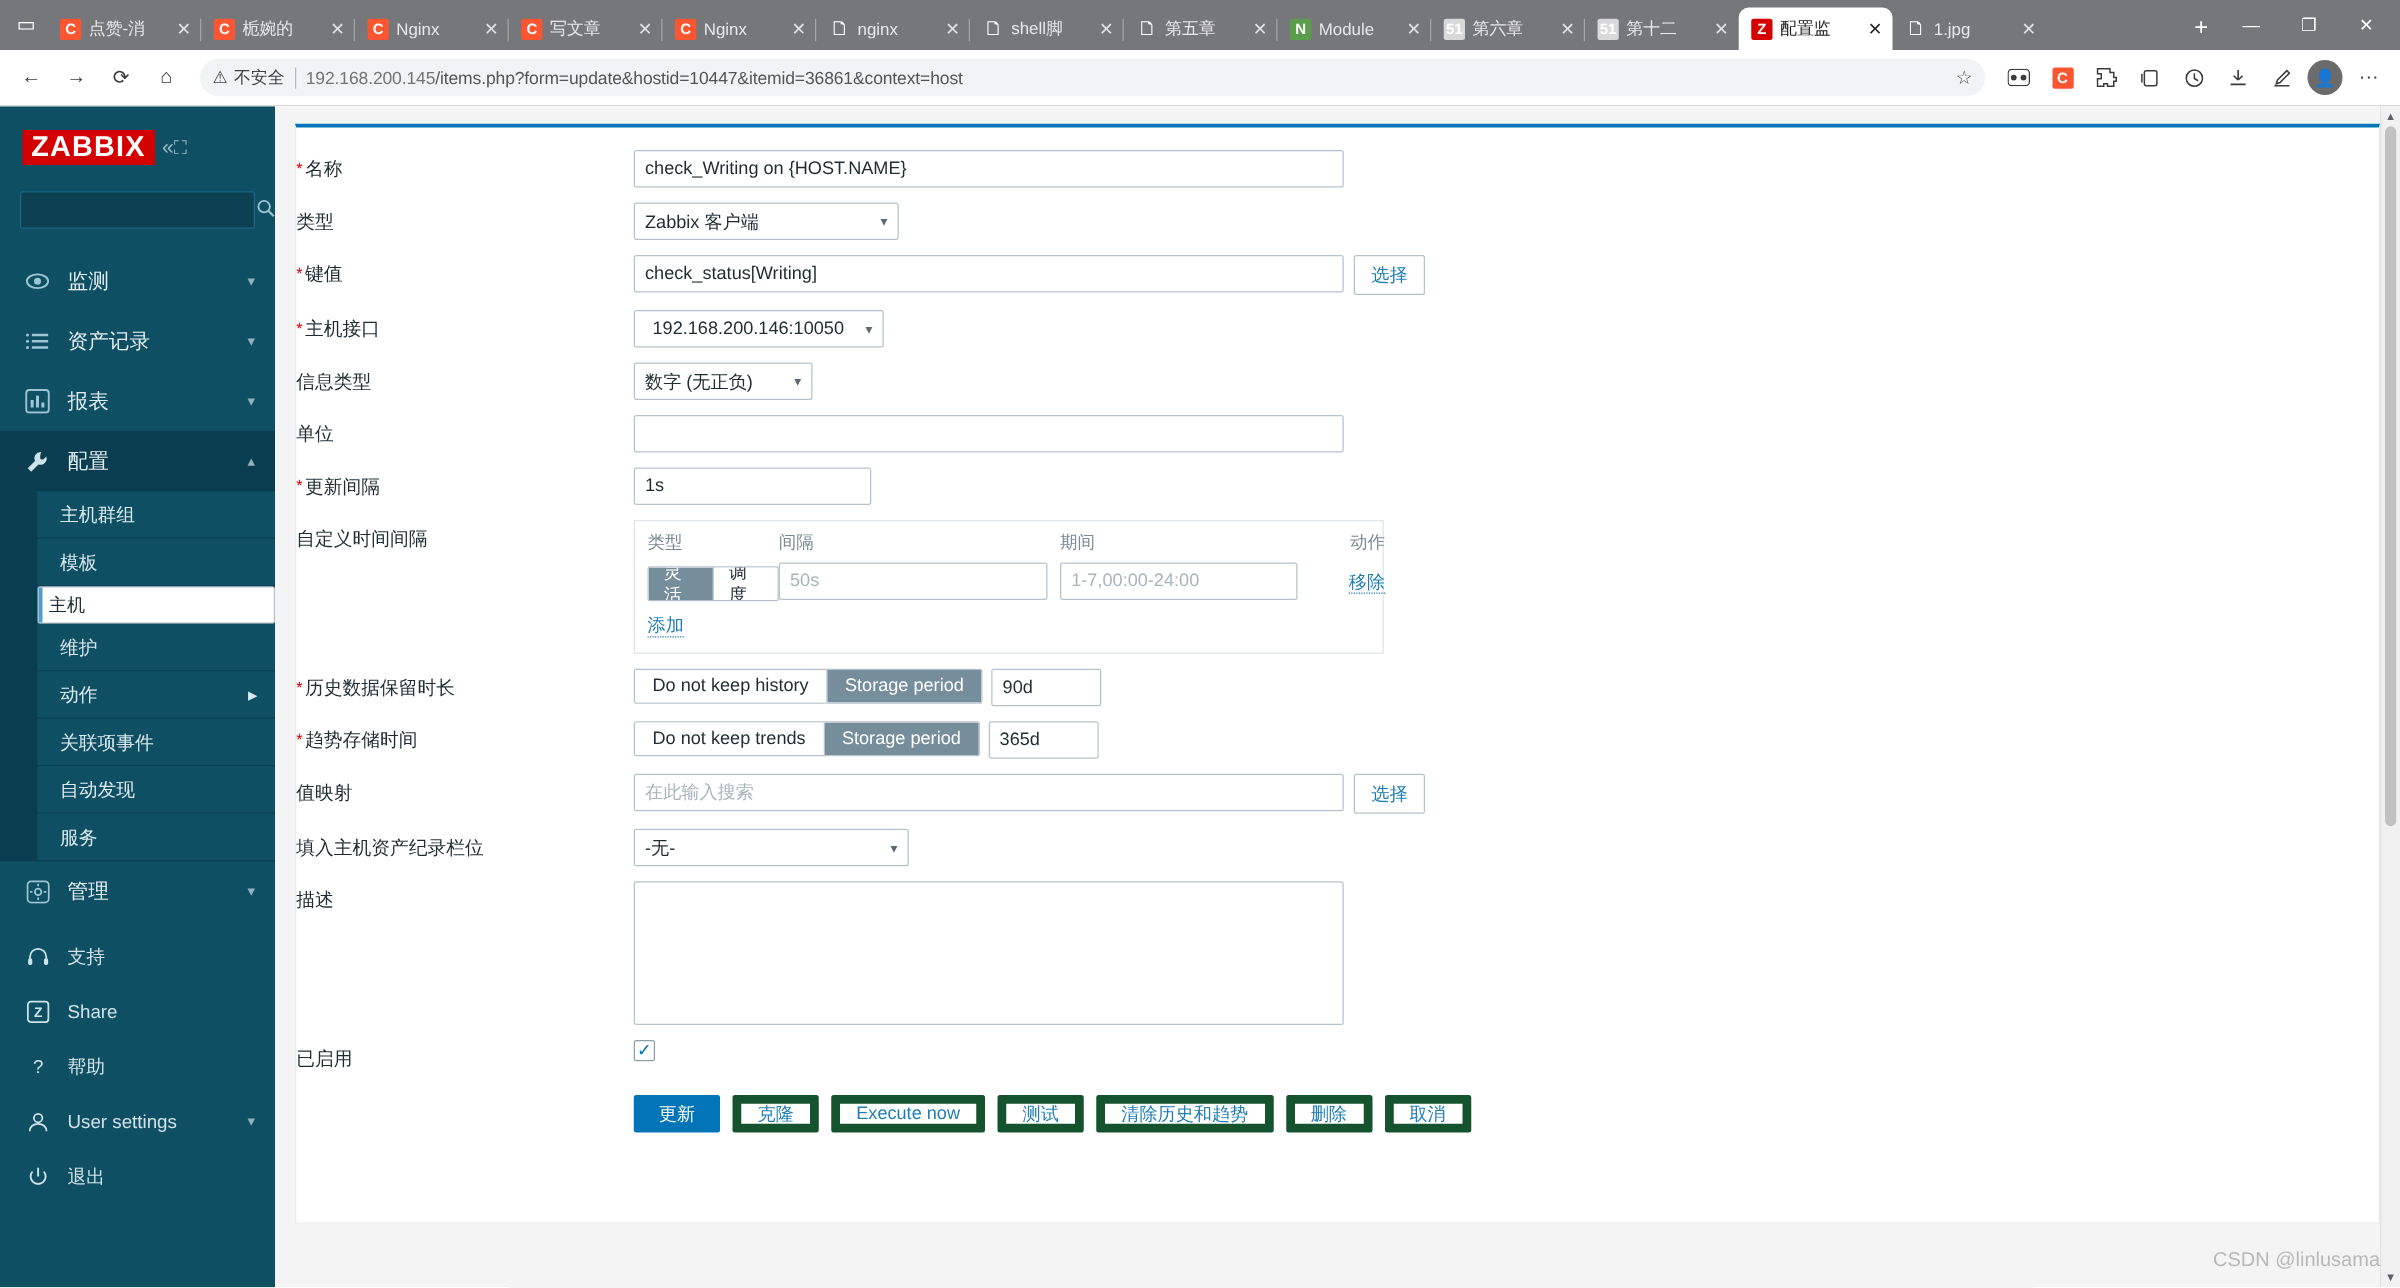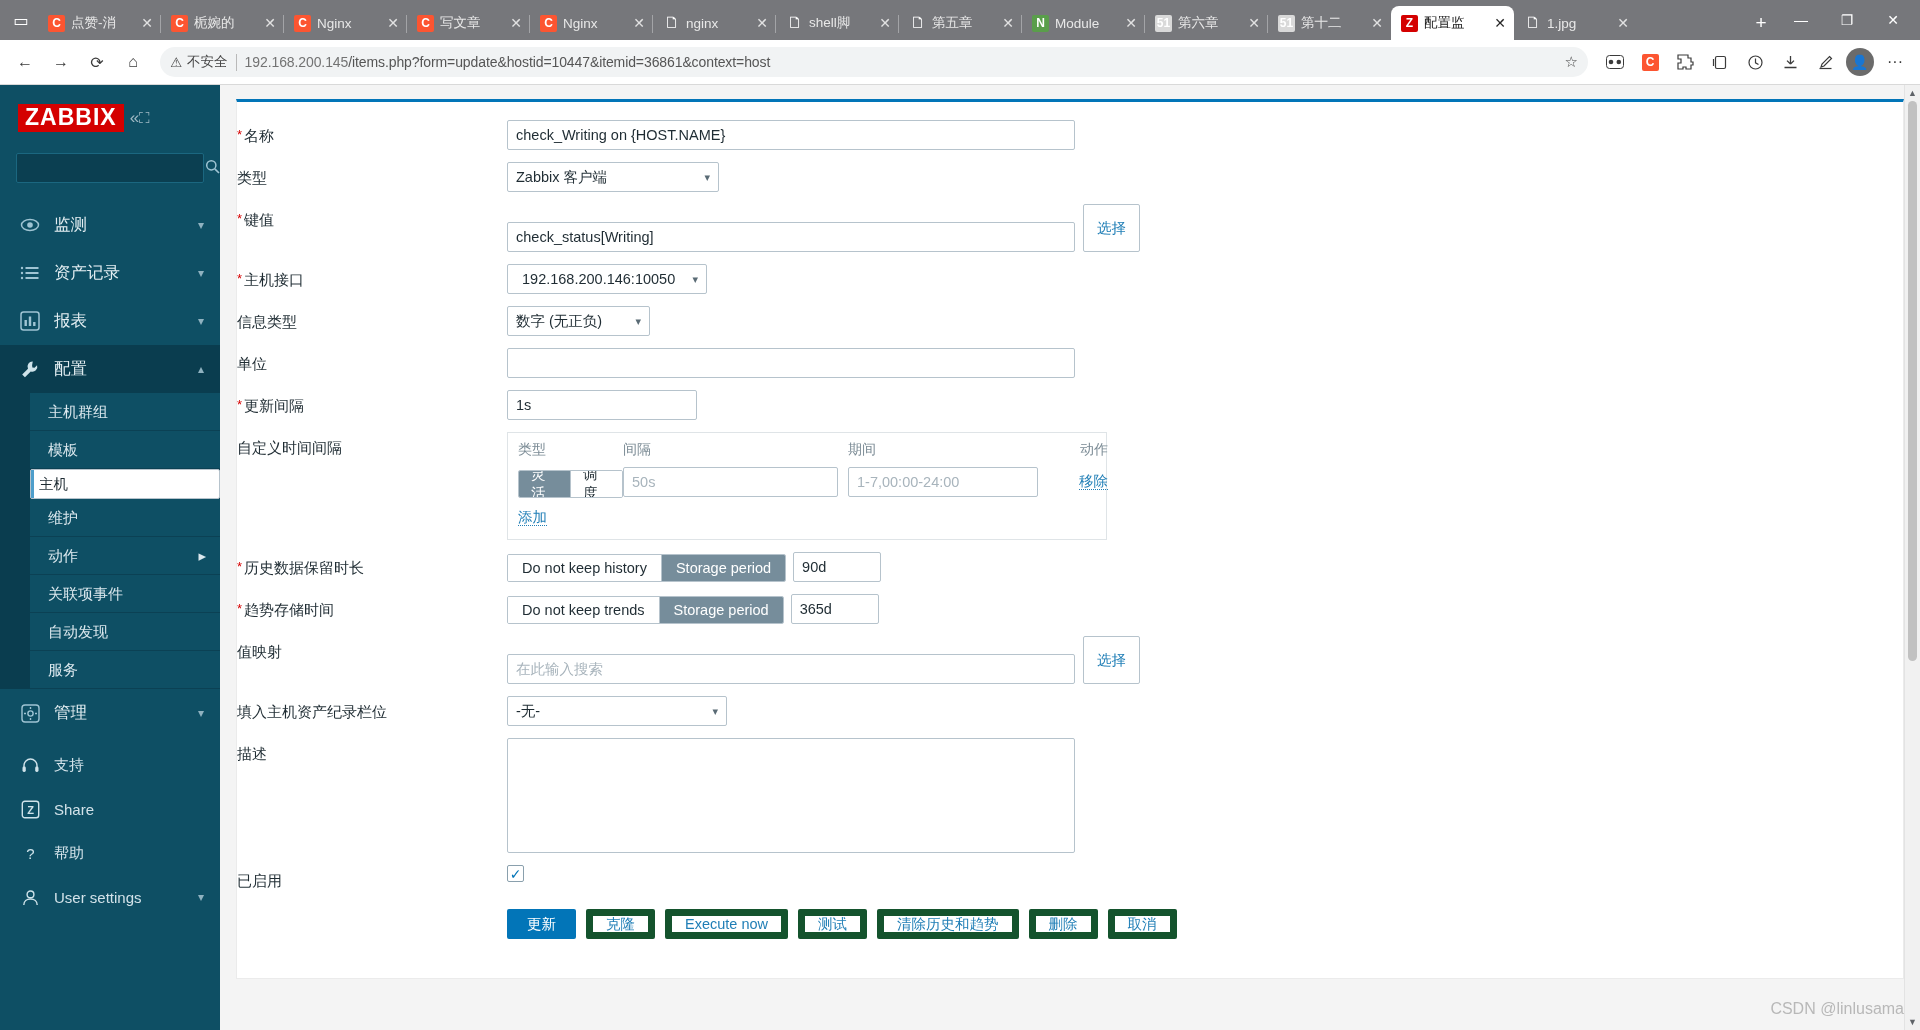--- a/index.html
+++ b/index.html
@@ -129,39 +129,39 @@
   .form-card {
     background: #fff; margin: 14px 16px 0 16px; border: 1px solid #ebebeb;
     border-top: 3px solid #0275b8; min-height: 880px; padding: 18px 0 0 0;
   }
   .frow { display: flex; align-items: flex-start; margin-bottom: 12px; }
   .flabel {
     width: 270px; flex: 0 0 270px; text-align: left; padding: 6px 12px 0 0;
     font-size: 15px; color: #1f2c33; line-height: 1.35; white-space: nowrap;
   }
   .req { color: #d40000; margin-right: 2px; font-size: 13px; vertical-align: top;}
-  .fctl { display: flex; align-items: flex-end; gap: 8px; }
+  .fctl { display: flex; align-items: flex-start; gap: 8px; }
   input.txt, textarea.txt, .fake-input {
     border: 1px solid #b6c3cc; background: #fff; height: 30px; padding: 3px 8px;
     font-size: 14.5px; color: #1f2c33; font-family: inherit; outline: none; border-radius: 2px;
   }
   input.txt::placeholder, .ph { color: #a8b4bc; }
   .w-lg { width: 568px; }
   .sel {
     border: 1px solid #b6c3cc; background: #fff; height: 30px; border-radius: 2px;
     display: flex; align-items: center; padding: 0 8px; font-size: 14.5px; color: #1f2c33; gap: 16px;
   }
   .sel .caret { margin-left: auto; color: #5a6b75; font-size: 11px; }
   .btn {
     border: 7px solid #14532d; background: #fff; color: #1f7eb6; height: 30px;
     padding: 0 13px; font-size: 14.5px; border-radius: 2px; cursor: pointer;
     font-family: inherit; display: inline-flex; align-items: center; justify-content: center;
   }
   .btn.primary { background: #0275b8; border-color: #0275b8; color: #fff; }
-  .select-btn { border: 1px solid #b6c3cc; color: #1f7eb6; background:#fff; height:48px; padding:0 13px;
+  .select-btn { border: 1px solid #b6c3cc; color: #1f7eb6; background:#fff; height:32px; padding:0 13px;
     font-size: 14.5px; display:flex; align-items:center; border-radius:2px;}
 
   
   .iv-table { border: 1px solid #dfe4e7; background: #fff; width: 600px; padding: 0; }
   .iv-head { display: flex; font-size: 14px; color: #7b8b95; padding: 8px 10px 4px 10px; }
   .iv-row { display: flex; align-items: center; padding: 2px 10px 6px 10px; gap: 0; }
   .iv-c1 { width: 105px; flex: 0 0 105px; }
   .iv-c2 { width: 225px; flex: 0 0 225px; }
   .iv-c3 { width: 200px; flex: 0 0 200px; }
   .iv-c4 { width: 60px; flex: 0 0 60px; text-align: right;}
@@ -475,20 +475,29 @@
           </div>
           <div class="sb-item small">
             <span class="ic">
               <svg width="19" height="19" viewBox="0 0 19 19">
                 <circle cx="9.5" cy="6.4" r="3.4" fill="none" stroke="#cfe3ea" stroke-width="1.4"></circle>
                 <path d="M2.8 17c0-3.8 3-6 6.7-6s6.7 2.2 6.7 6" fill="none" stroke="#cfe3ea" stroke-width="1.4"></path>
               </svg>
             </span>
             <span>User settings</span>
             <span class="chev">▾</span>
+          </div>
+          <div class="sb-item small">
+            <span class="ic">
+              <svg width="19" height="19" viewBox="0 0 19 19">
+                <path d="M9.5 2.2v7" stroke="#cfe3ea" stroke-width="1.5" fill="none"></path>
+                <path d="M5 5.2a6 6 0 1 0 9 0" stroke="#cfe3ea" stroke-width="1.5" fill="none"></path>
+              </svg>
+            </span>
+            <span>退出</span>
           </div>
         </div>
     </div>
 
     <div class="main-wrap">
       <div class="content-area">
         <div class="form-card">
 
           <div class="frow">
             <div class="flabel"><span class="req">*</span><span>名称</span></div>

